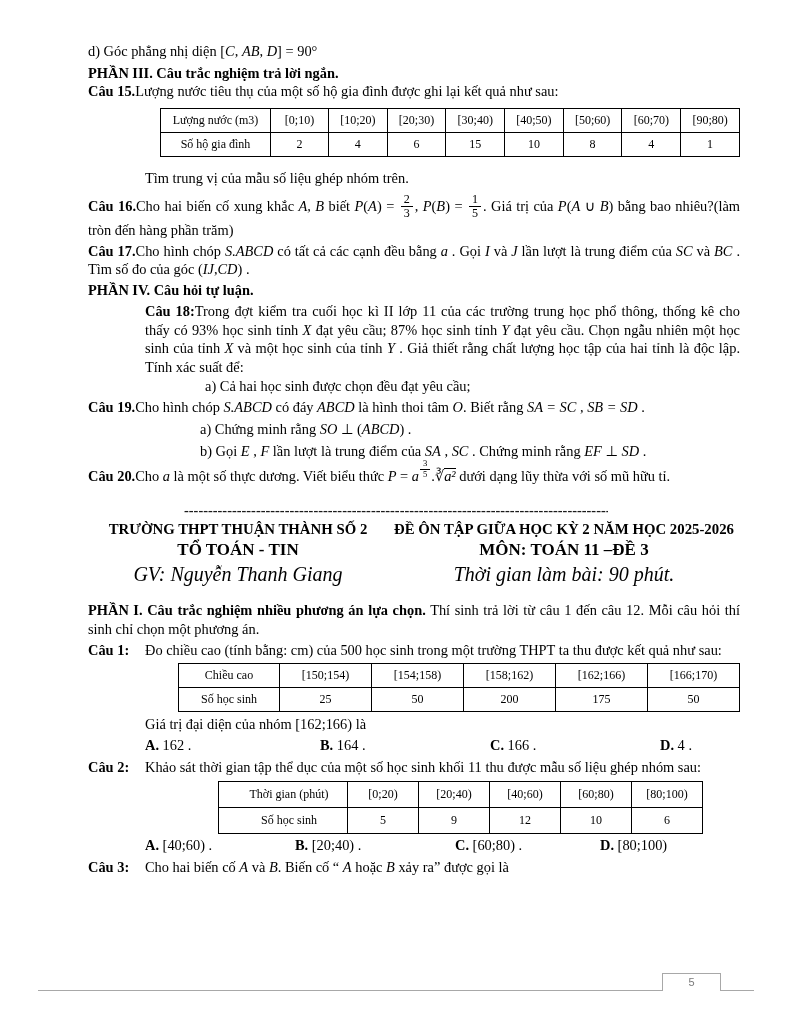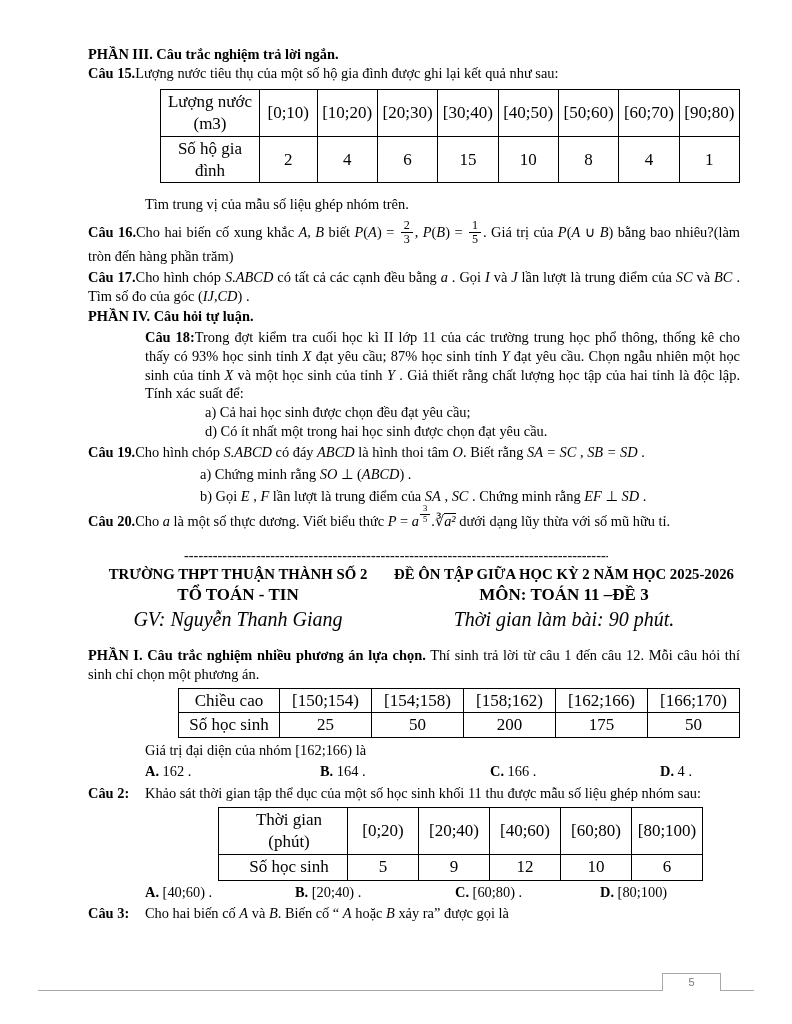--- a/index.html
+++ b/index.html
@@ -12,21 +12,21 @@
   .tight{margin-top:2px;}
   .seg-b{font-weight:bold;}
   .seg-i{font-style:italic;}
   .seg-over{border-top:1px solid #000;display:inline-block;line-height:1.05;font-style:italic;}
   .frac{display:inline-flex;flex-direction:column;text-align:center;vertical-align:middle;
         font-size:0.84em;line-height:1.08;margin:0 2px;position:relative;top:-1px;}
   .frac .num{border-bottom:1px solid #000;padding:0 3px;}
   .frac .den{padding:0 3px;}
   .frac-sup{font-size:0.60em;top:-8px;margin:0 1px;}
   
-  table{border-collapse:collapse;font-size:17px;}
+  table{border-collapse:collapse;font-size:12px;}
   td{border:1px solid #000;text-align:center;padding:1px 4px;line-height:1.28;}
   .t-water{margin:7px 0 0 72px;}
   .t-water td{width:52px;height:21px;}
   .t-water td.rowlabel{width:112px;}
   .t-height{margin:4px 0 0 90px;}
   .t-height td{width:83px;height:21px;}
   .t-height td.rowlabel{width:92px;}
   .t-time{margin:5px 0 0 130px;}
   .t-time td{width:62px;height:23px;}
   .t-time td.rowlabel{width:108px;padding-left:16px;}
@@ -59,20 +59,21 @@
             border:1px solid #a8a8a8;border-bottom:none;background:#fff;
             display:flex;align-items:center;justify-content:center;
             font-family:"Liberation Sans", sans-serif;font-size:11px;color:#7a7a7a;}
 </style>
 </head>
 <body>
 
 <div class="page">
   <div class="content">
 
+    <div class="line"><span>d) Góc phẳng nhị diện </span><span>[</span><span class="seg-i">C</span><span>, </span><span class="seg-i">AB</span><span>, </span><span class="seg-i">D</span><span>] = 90</span><span>°</span></div>
 
     <div class="line sp-xs"><span class="seg-b">PHẦN III. Câu trắc nghiệm trả lời ngắn.</span></div>
 
     <div class="line"><span class="seg-b">Câu 15.</span><span>Lượng nước tiêu thụ của một số hộ gia đình được ghi lại kết quả như sau:</span></div>
 
     <table class="t-water">
       <tbody>
         <tr>
           <td class="rowlabel">Lượng nước (m3)</td>
         <td>[0;10)</td>
@@ -107,21 +108,20 @@
           <span class="num">1</span>
           <span class="den">5</span>
         </span><span>. Giá trị của </span><span class="seg-i">P</span><span>(</span><span class="seg-i">A</span><span> ∪ </span><span class="seg-i">B</span><span>)</span><span> bằng bao nhiêu?(làm tròn đến hàng phần trăm)</span></div>
 
     <div class="line tight"><span class="seg-b">Câu 17.</span><span>Cho hình chóp </span><span class="seg-i">S.ABCD</span><span> có tất cả các cạnh đều bằng </span><span class="seg-i">a</span><span> . Gọi </span><span class="seg-i">I</span><span> và </span><span class="seg-i">J</span><span> lần lượt là trung điểm của </span><span class="seg-i">SC</span><span> và </span><span class="seg-i">BC</span><span> . Tìm số đo của góc </span><span>(</span><span class="seg-i">IJ</span><span>,</span><span class="seg-i">CD</span><span>) .</span></div>
 
     <div class="line tight"><span class="seg-b">PHẦN IV. Câu hỏi tự luận.</span></div>
 
     <div class="line ind57 tight"><span class="seg-b">Câu 18:</span><span>Trong đợt kiểm tra cuối học kì II lớp 11 của các trường trung học phổ thông, thống kê cho thấy có 93% học sinh tỉnh </span><span class="seg-i">X</span><span> đạt yêu cầu; 87% học sinh tỉnh </span><span class="seg-i">Y</span><span> đạt yêu cầu. Chọn ngẫu nhiên một học sinh của tỉnh </span><span class="seg-i">X</span><span> và một học sinh của tỉnh </span><span class="seg-i">Y</span><span> . Giả thiết rằng chất lượng học tập của hai tỉnh là độc lập. Tính xác suất để:</span></div>
     <div class="line ind117"><span>a) Cả hai học sinh được chọn đều đạt yêu cầu;</span></div>
-    <div class="line ind117"><span>d) Có ít nhất một trong hai học sinh được chọn đạt yêu cầu.</span></div>
 
     <div class="line sp-xs"><span class="seg-b">Câu 19.</span><span>Cho hình chóp </span><span class="seg-i">S.ABCD</span><span> có đáy </span><span class="seg-i">ABCD</span><span> là hình thoi tâm </span><span class="seg-i">O</span><span>. Biết rằng </span><span class="seg-i">SA = SC</span><span> , </span><span class="seg-i">SB = SD</span><span> .</span></div>
     <div class="line ind112 sp-xs"><span>a) Chứng minh rằng </span><span class="seg-i">SO</span><span> ⊥ (</span><span class="seg-i">ABCD</span><span>) .</span></div>
     <div class="line ind112 sp-xs"><span>b) Gọi </span><span class="seg-i">E</span><span> , </span><span class="seg-i">F</span><span> lần lượt là trung điểm của </span><span class="seg-i">SA</span><span> , </span><span class="seg-i">SC</span><span> . Chứng minh rằng </span><span class="seg-i">EF</span><span> ⊥ </span><span class="seg-i">SD</span><span> .</span></div>
 
     <div class="line sp-s"><span class="seg-b">Câu 20.</span><span>Cho </span><span class="seg-i">a</span><span> là một số thực dương. Viết biểu thức </span><span class="seg-i">P</span><span> = </span><span class="seg-i">a</span><span class="frac frac-sup">
           <span class="num">3</span>
           <span class="den">5</span>
         </span><span>.</span><span>∛</span><span class="seg-over">a²</span><span> dưới dạng lũy thừa với số mũ hữu tỉ.</span></div>
 
@@ -135,20 +135,24 @@
       </div>
       <div class="hdr-right">
         <div class="b1">ĐỀ ÔN TẬP GIỮA HỌC KỲ 2 NĂM HỌC 2025-2026</div>
         <div class="b2">MÔN: TOÁN 11 –ĐỀ 3</div>
         <div class="it">Thời gian làm bài: 90 phút.</div>
       </div>
     </div>
 
     <div class="line" style="margin-top:14px"><span class="seg-b">PHẦN I. Câu trắc nghiệm nhiều phương án lựa chọn.</span><span> Thí sinh trả lời từ câu 1 đến câu 12. Mỗi câu hỏi thí sinh chỉ chọn một phương án.</span></div>
 
+    <div class="hang tight">
+      <div class="qlabel">Câu 1:</div>
+      <div class="qbody"><span>Đo chiều cao (tính bằng: cm) của 500 học sinh trong một trường THPT ta thu được kết quả như sau:</span></div>
+    </div>
 
     <table class="t-height">
       <tbody>
         <tr>
           <td class="rowlabel">Chiều cao</td>
         <td>[150;154)</td>
             <td>[154;158)</td>
             <td>[158;162)</td>
             <td>[162;166)</td>
             <td>[166;170)</td>

